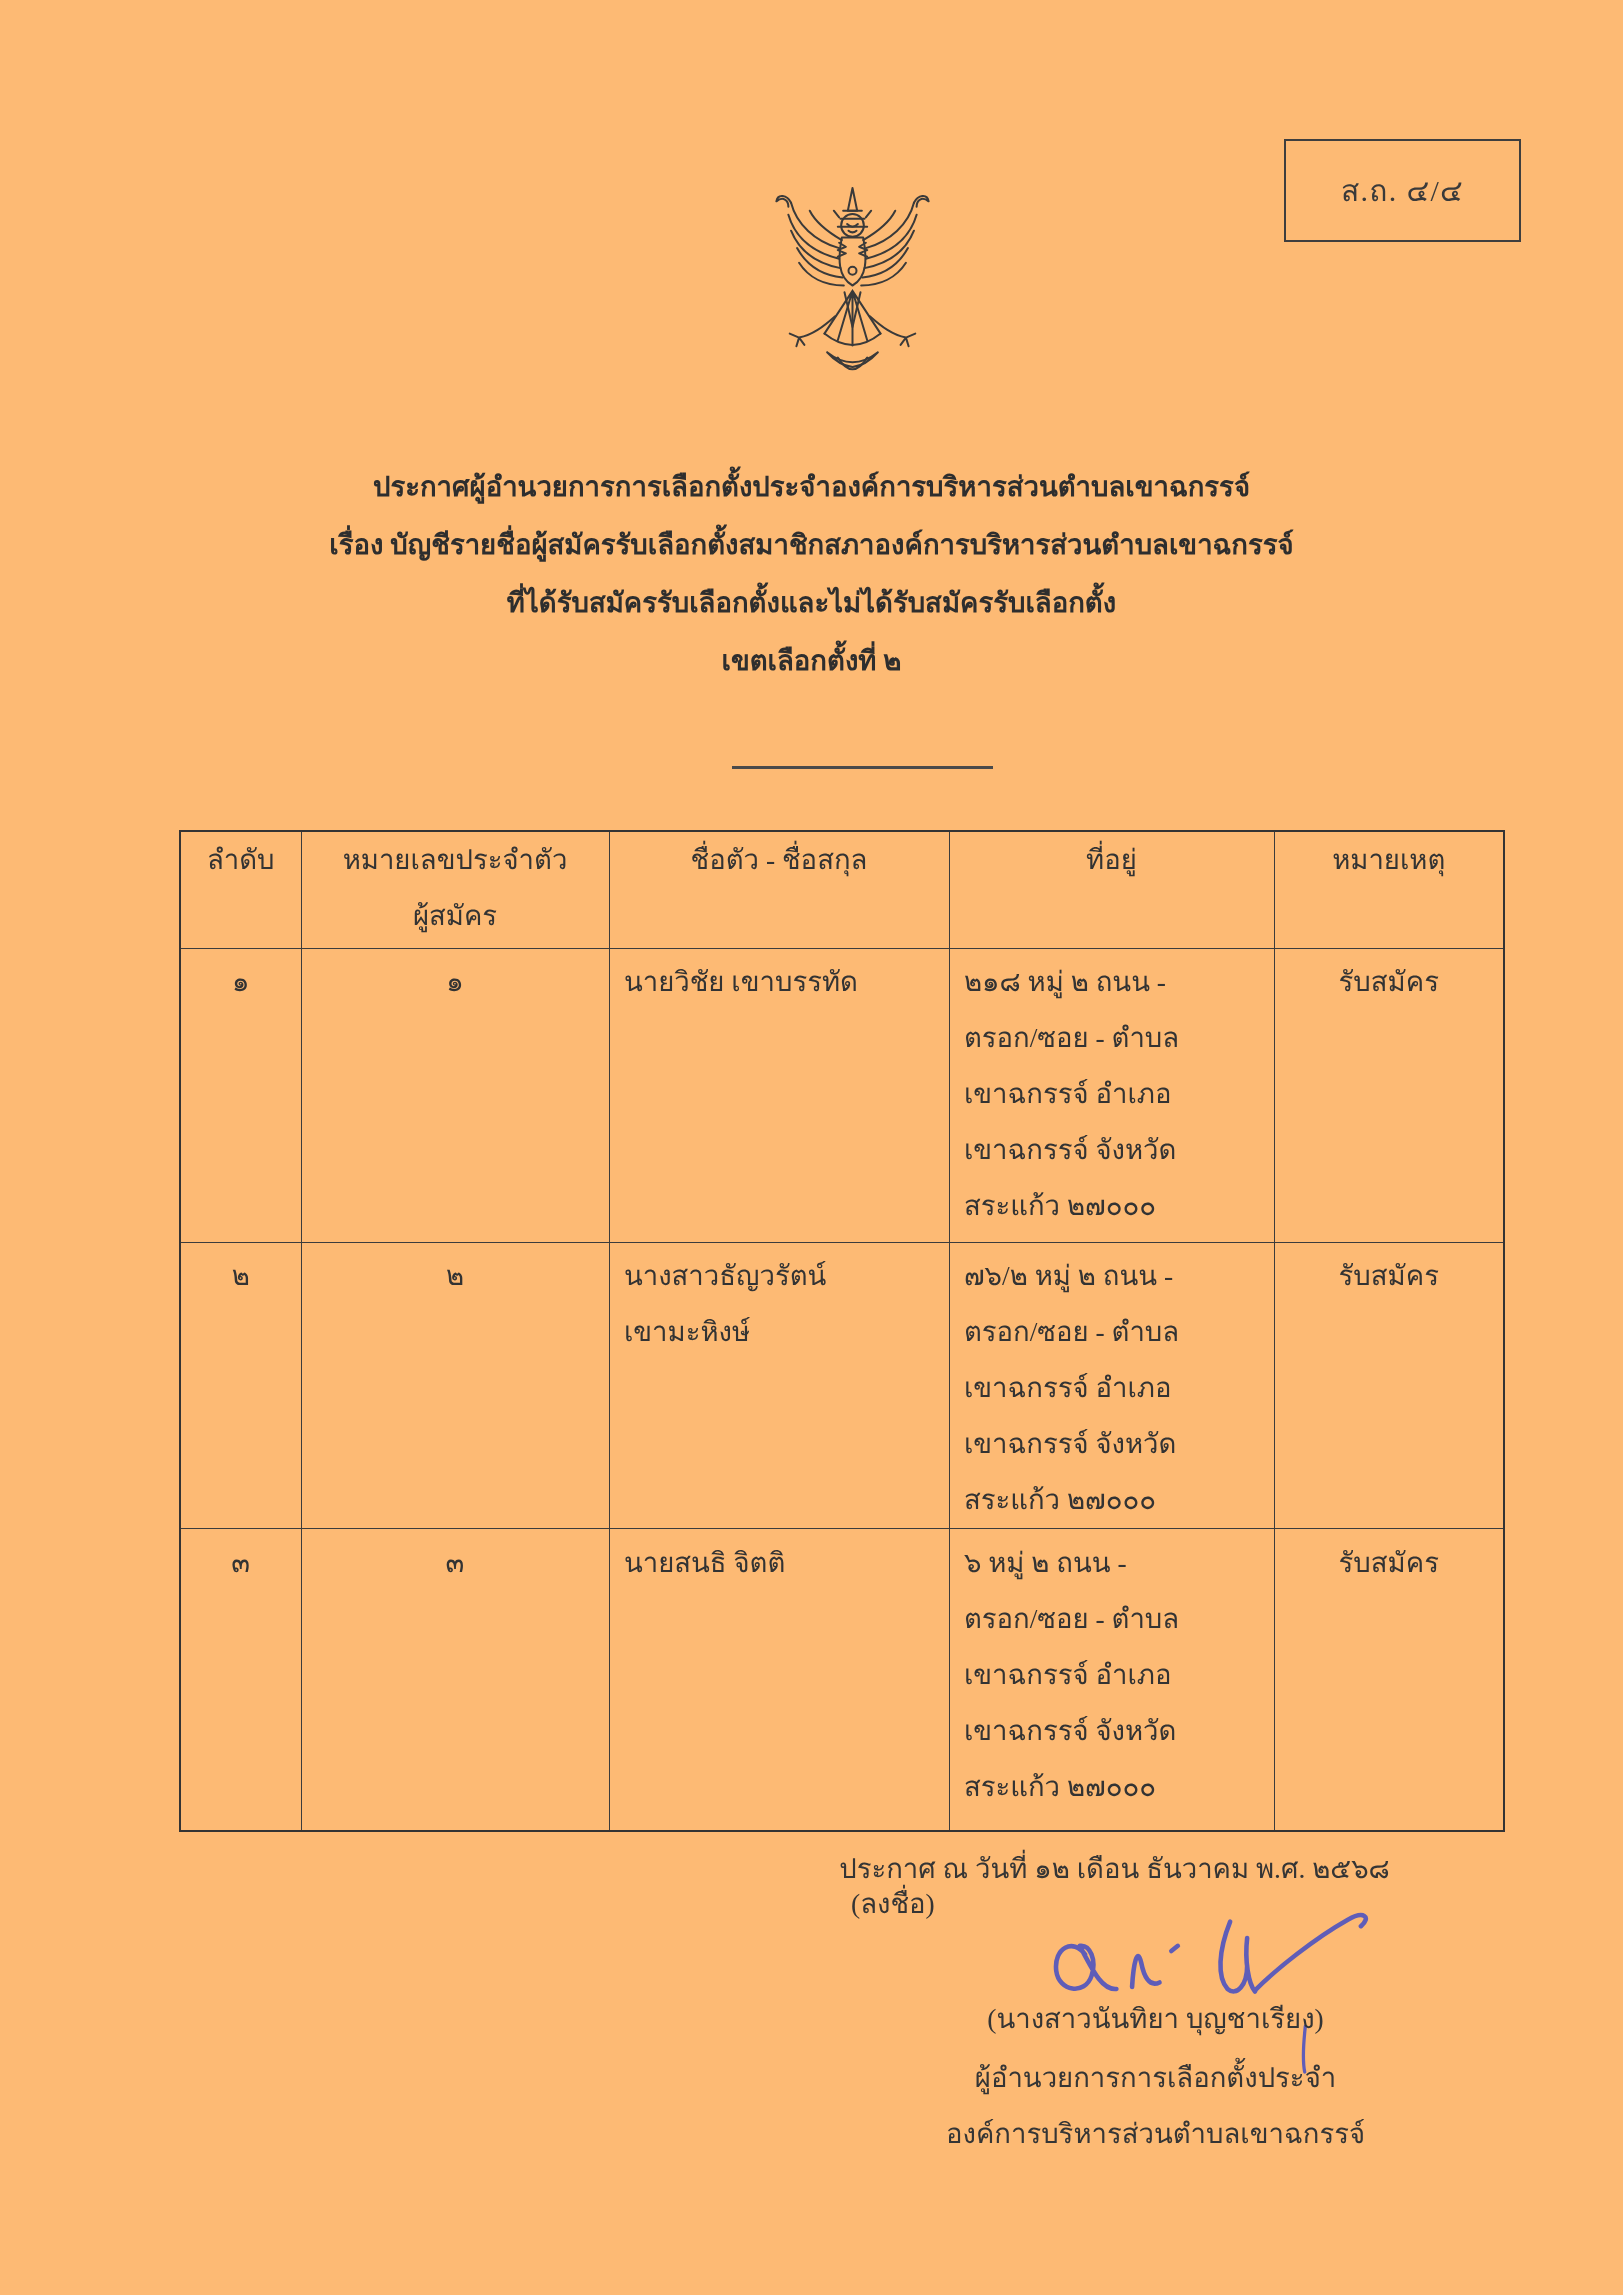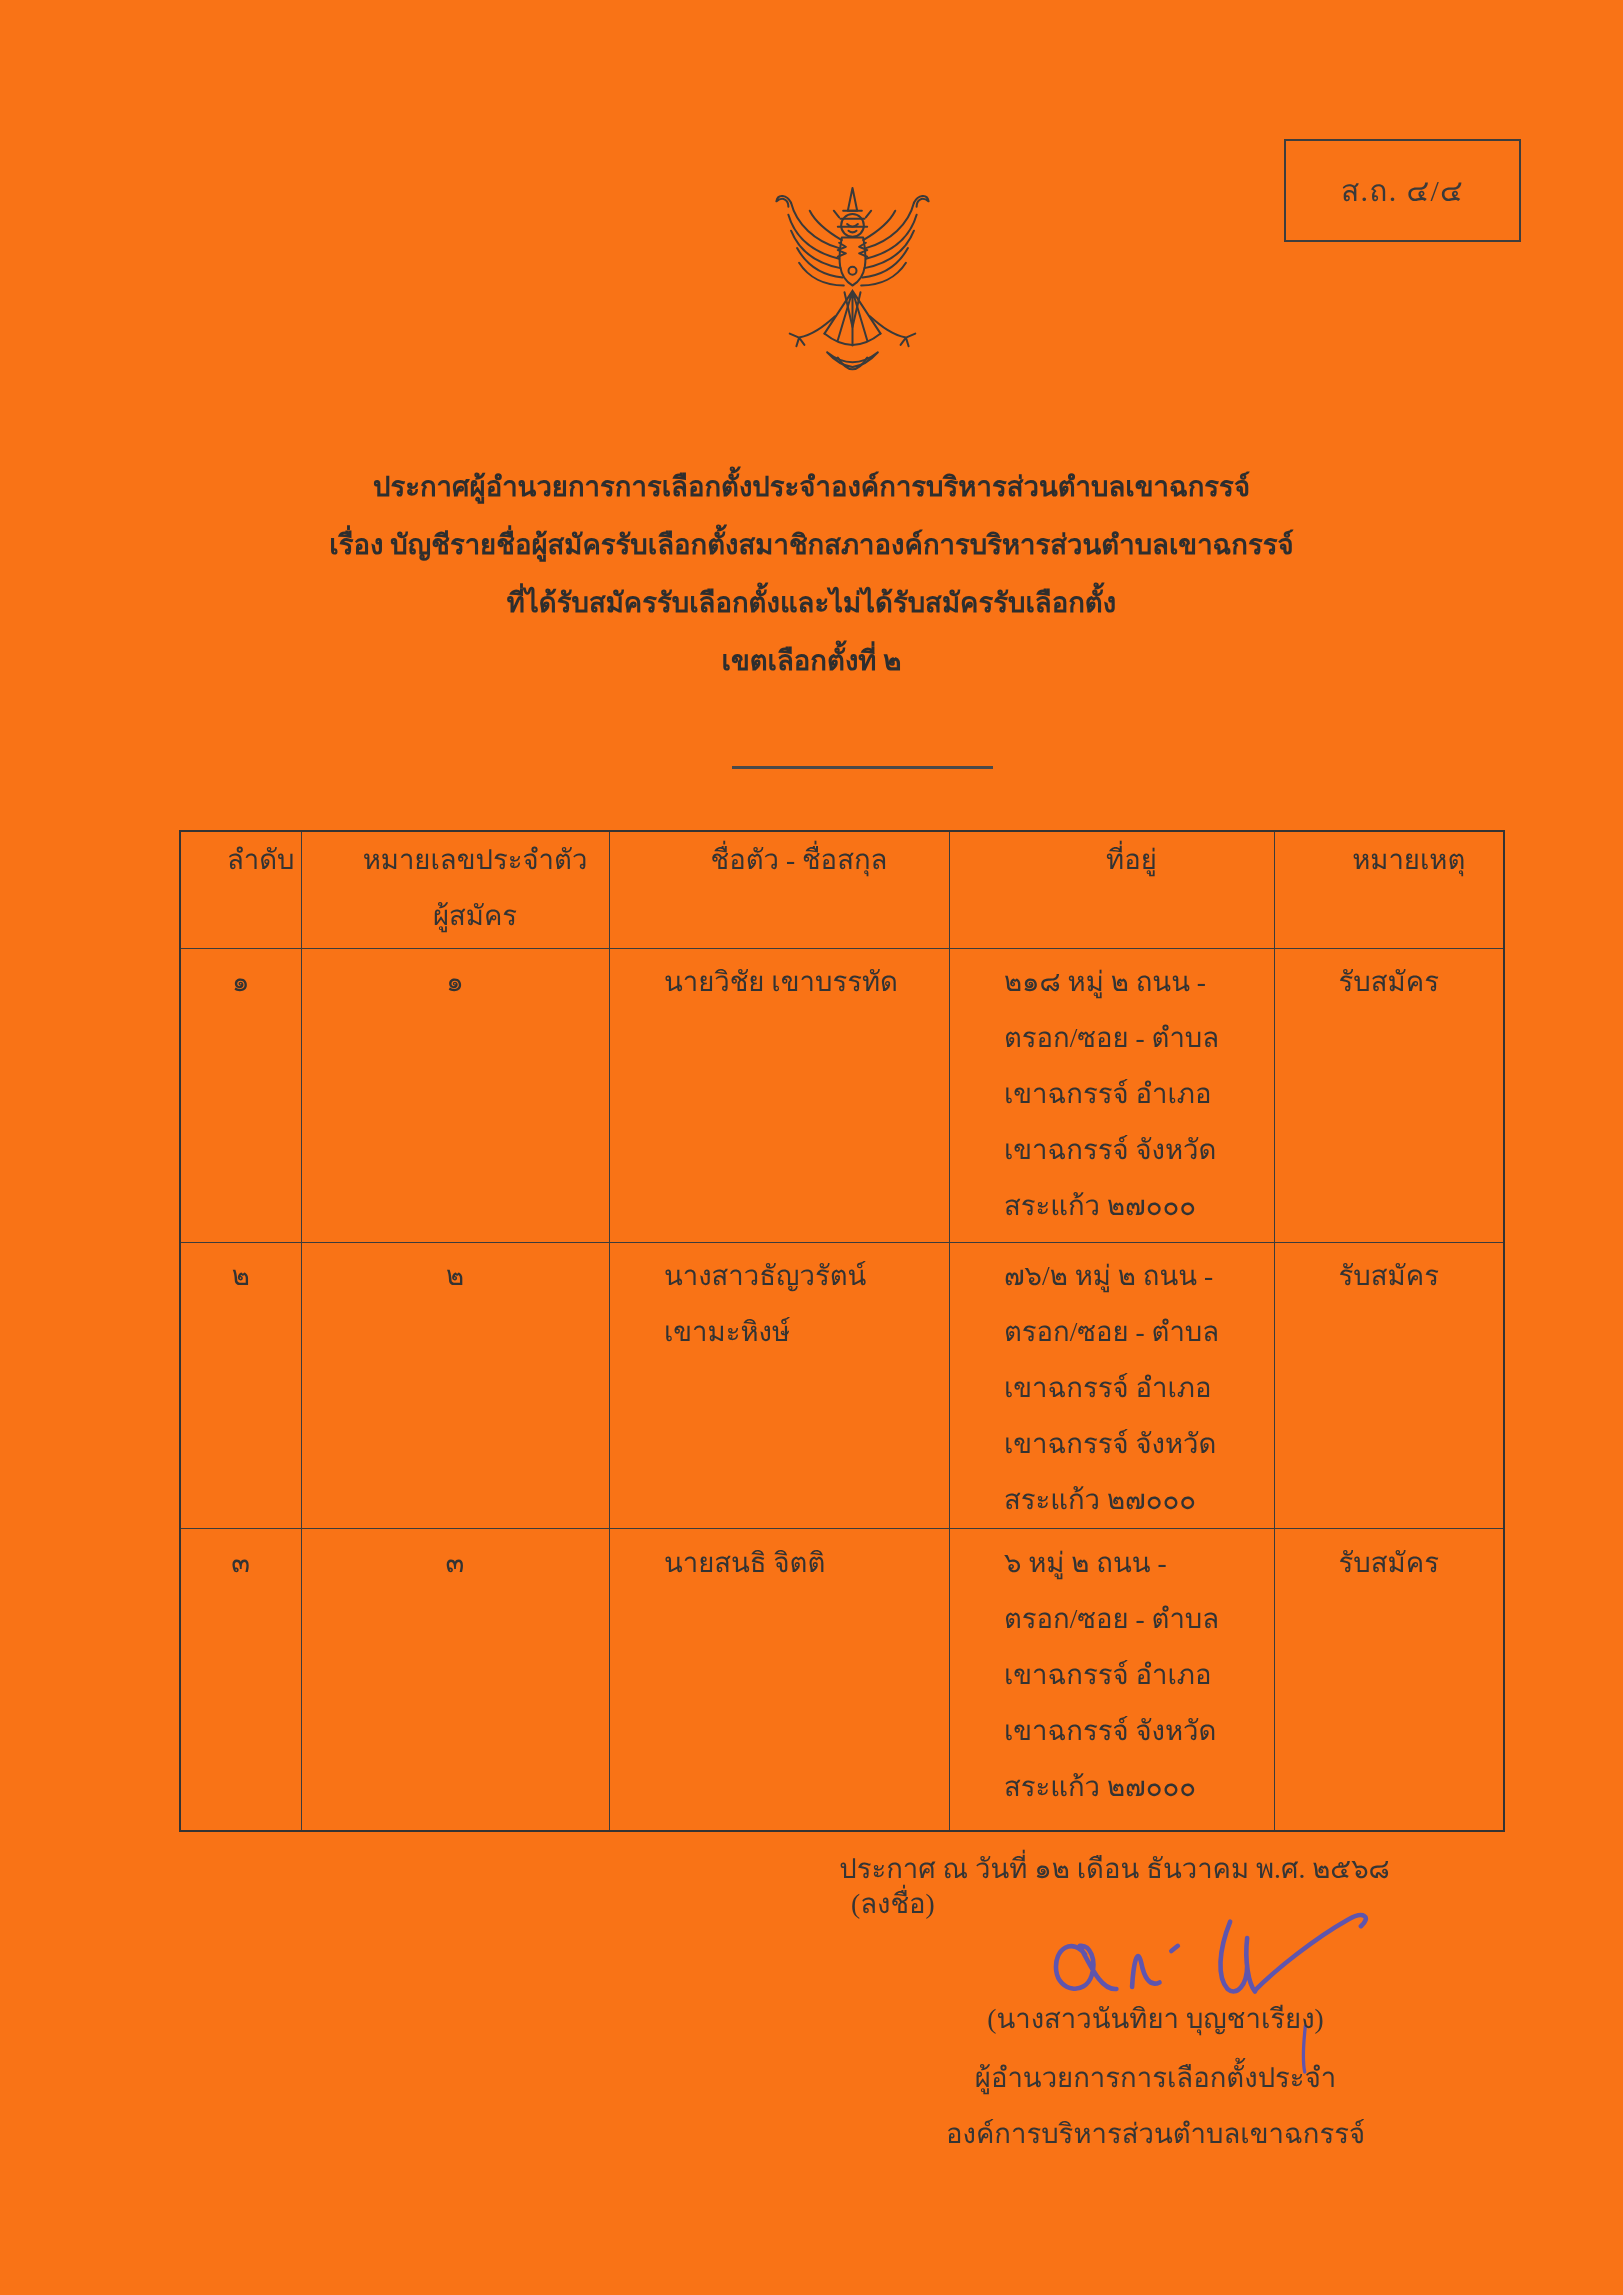--- a/index.html
+++ b/index.html
@@ -1,19 +1,19 @@
 <!DOCTYPE html>
 <html style="font-size:10.5px"><head>
 <meta charset="utf-8">
 <style>
   html,body{margin:0;padding:0;background:#ffffff;}
   .page{
     position:relative;
     width:1623px;height:2295px;
-    background:#f97316;
+    background:#fdba74;
     font-family:"Liberation Serif","DejaVu Sans",serif;
     color:#303030;
     overflow:hidden;
   }
   
   .form-box{
     position:absolute;left:1284px;top:139px;width:233px;height:99px;
     border:2px solid #3e3e3e;
     display:flex;align-items:center;justify-content:center;
     font-size:30px;color:#3a3a3a;letter-spacing:1.3px;
@@ -46,21 +46,21 @@
     font-weight:400;
   }
   table.cand{border:2.6px solid #343434;}
   tr.r-head{height:117px;}
   tr.r-head th{padding-top:0;text-align:center;}
   tr.r1{height:294px;}
   tr.r2{height:279px;}
   tr.r3{height:302px;}
   .cell-c{text-align:center;}
   .cell-l{text-align:left;padding-left:14.4px !important;padding-right:6.5px;}
-  .cl{display:block;padding-left:40px;}
+  .cl{display:block;}
   
   .foot-date{
     position:absolute;left:787px;top:1854px;width:655px;
     text-align:center;font-size:27.5px;color:#353535;line-height:30px;
   }
   .sign-label{
     position:absolute;left:851px;top:1881px;
     font-size:27.5px;color:#353535;
   }
   .signature{position:absolute;left:1034px;top:1892px;width:340px;height:190px;}

